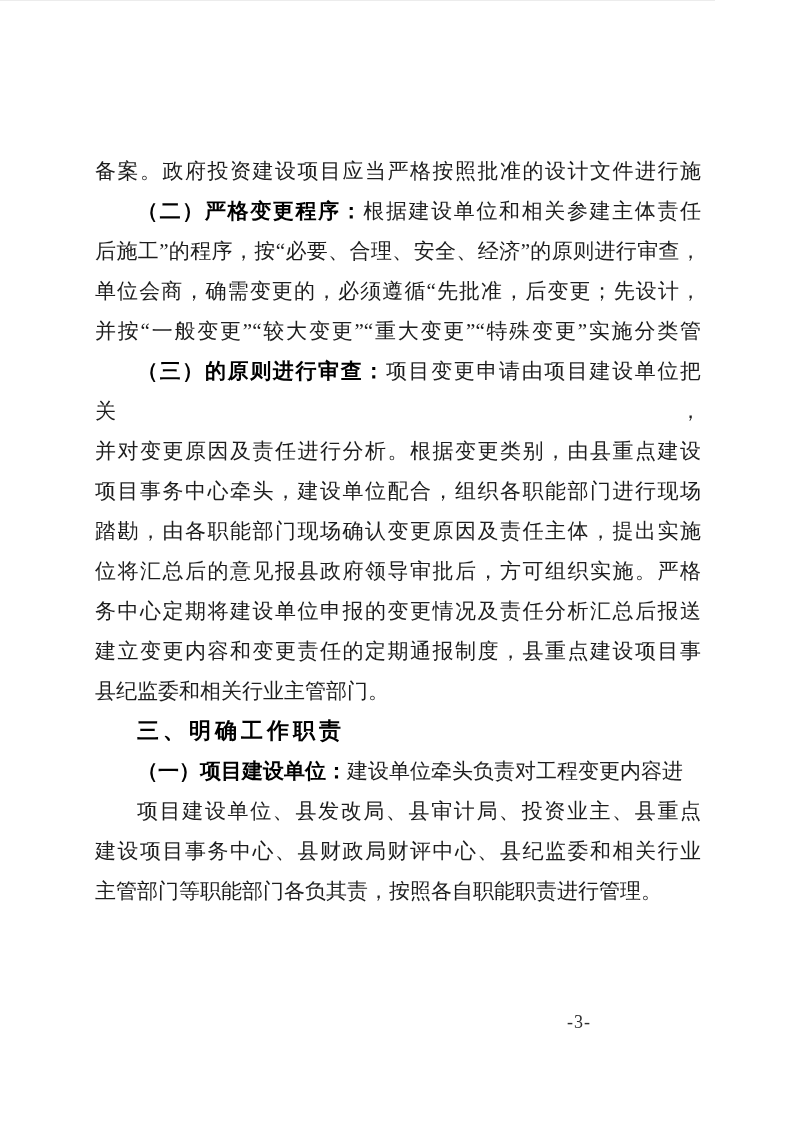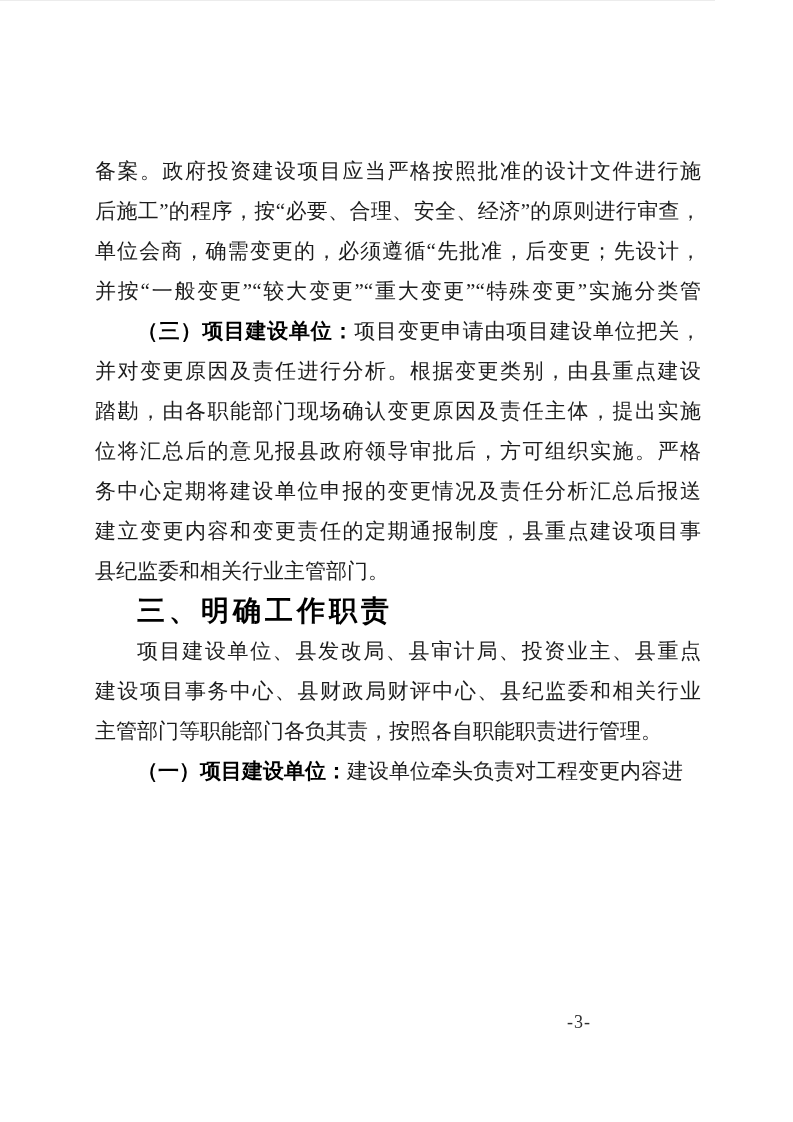--- a/index.html
+++ b/index.html
@@ -29,21 +29,21 @@
     text-align-last: justify;
     text-justify: inter-character;
   }
   .line.last { text-align-last: left; }
   .line.indent { text-indent: 42px; }
   .run { font-weight: normal; }
   .run.bold { font-weight: bold; color: #000; }
   .heading-line {
     font-family: "Liberation Sans", "DejaVu Sans", sans-serif;
     font-weight: bold;
-    font-size: 28px;
+    font-size: 22px;
     line-height: 40px;
     color: #000;
     text-indent: 42px;
     letter-spacing: 4px;
   }
   .page-number {
     position: absolute;
     top: 1011px;
     right: 124px;
     font-size: 18px;
@@ -56,43 +56,45 @@
 <body>
 
 <div class="page">
   <div class="content">
 
     <div class="para">
       <div class="line"><span class="run">备案。政府投资建设项目应当严格按照批准的设计文件进行施</span></div>
     </div>
 
     <div class="para">
+      <div class="line indent"><span class="run bold">（二）严格变更程序：</span><span class="run">根据建设单位和相关参建主体责任</span></div>
       <div class="line"><span class="run">后施工”的程序，按“必要、合理、安全、经济”的原则进行审查，</span></div>
       <div class="line"><span class="run">单位会商，确需变更的，必须遵循“先批准，后变更；先设计，</span></div>
       <div class="line"><span class="run">并按“一般变更”“较大变更”“重大变更”“特殊变更”实施分类管</span></div>
     </div>
 
     <div class="para">
-      <div class="line indent"><span class="run bold">（三）项目建设单位：</span><span class="run">项目变更申请由项目建设单位把关，</span></div>
+      <div class="line indent"><span class="run bold">（三）的原则进行审查：</span><span class="run">项目变更申请由项目建设单位把关，</span></div>
       <div class="line"><span class="run">并对变更原因及责任进行分析。根据变更类别，由县重点建设</span></div>
+      <div class="line"><span class="run">项目事务中心牵头，建设单位配合，组织各职能部门进行现场</span></div>
       <div class="line"><span class="run">踏勘，由各职能部门现场确认变更原因及责任主体，提出实施</span></div>
       <div class="line"><span class="run">位将汇总后的意见报县政府领导审批后，方可组织实施。严格</span></div>
       <div class="line"><span class="run">务中心定期将建设单位申报的变更情况及责任分析汇总后报送</span></div>
       <div class="line"><span class="run">建立变更内容和变更责任的定期通报制度，县重点建设项目事</span></div>
       <div class="line last"><span class="run">县纪监委和相关行业主管部门。</span></div>
     </div>
 
     <div class="heading-line">三、明确工作职责</div>
 
     <div class="para">
+      <div class="line indent last"><span class="run bold">（一）项目建设单位：</span><span class="run">建设单位牵头负责对工程变更内容进</span></div>
+    </div>
+
+    <div class="para">
       <div class="line indent"><span class="run">项目建设单位、县发改局、县审计局、投资业主、县重点</span></div>
       <div class="line"><span class="run">建设项目事务中心、县财政局财评中心、县纪监委和相关行业</span></div>
       <div class="line last"><span class="run">主管部门等职能部门各负其责，按照各自职能职责进行管理。</span></div>
-    </div>
-
-    <div class="para">
-      <div class="line indent last"><span class="run bold">（一）项目建设单位：</span><span class="run">建设单位牵头负责对工程变更内容进</span></div>
     </div>
 
   </div>
 
   <div class="page-number">-3-</div>
 </div>
 
 </body></html>

